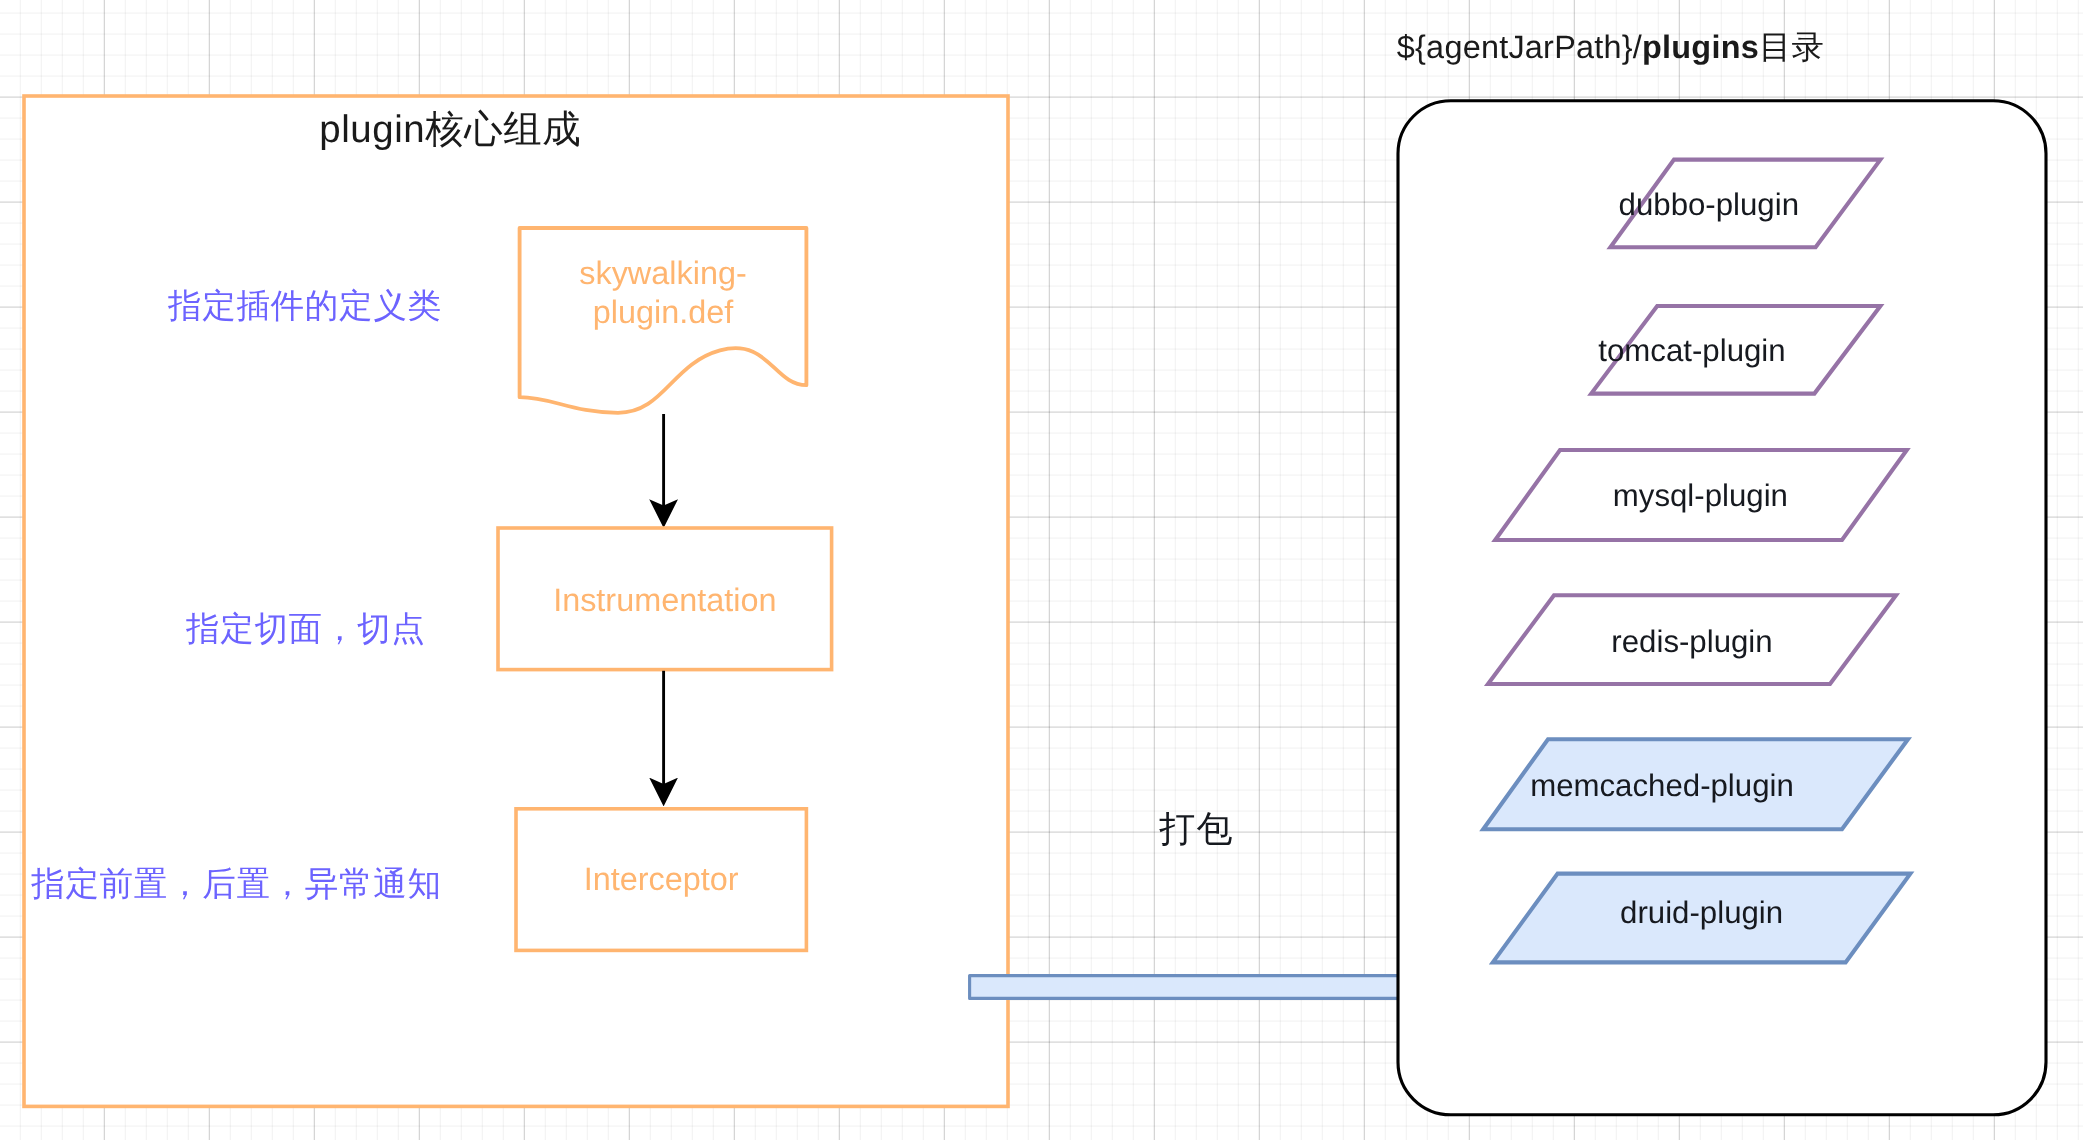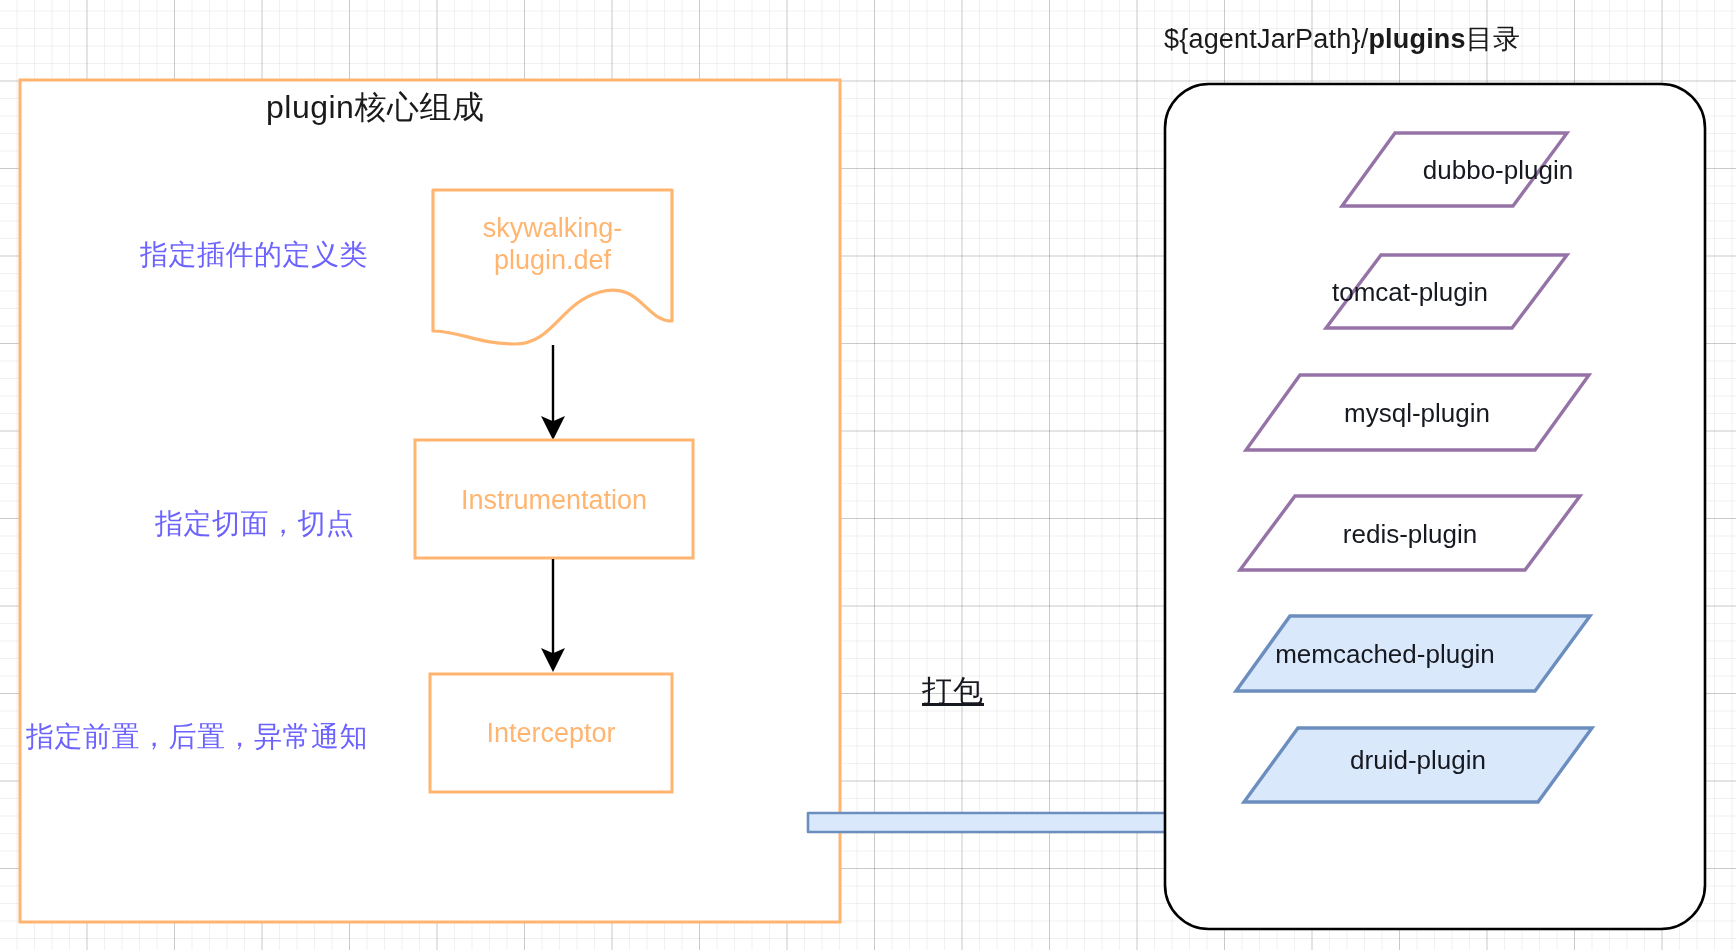--- a/index.html
+++ b/index.html
@@ -131,25 +131,25 @@
   <div class="lbl orange-text" style="left:415px; top:484px; width:278px;">Instrumentation</div>
 
   <div class="lbl orange-text" style="left:430px; top:717px; width:242px;">Interceptor</div>
 
   <div class="lbl blue-note" style="left:140px; top:236px;">指定插件的定义类</div>
 
   <div class="lbl blue-note" style="left:155px; top:485px;margin-top:20px;">指定切面，切点</div>
 
   <div class="lbl blue-note" style="left:26px; top:718px;">指定前置，后置，异常通知</div>
 
-  <div class="lbl pack-label" style="left:922px; top:671px;text-decoration:underline;">打包</div>
+  <div class="lbl pack-label" style="left:966px; top:671px;">打包</div>
 
   <div class="lbl dir-title" style="left:1152px; top:21px;"><span>${agentJarPath}/</span><b>plugins</b><span>目录</span></div>
 
-  <div class="lbl plugin-text" style="left:1338px; top:155px; width:320px;">dubbo-plugin</div>
+  <div class="lbl plugin-text" style="left:1264px; top:155px; width:320px;">dubbo-plugin</div>
 
   <div class="lbl plugin-text" style="left:1250px; top:277px; width:320px;">tomcat-plugin</div>
 
   <div class="lbl plugin-text" style="left:1257px; top:398px; width:320px;">mysql-plugin</div>
 
   <div class="lbl plugin-text" style="left:1250px; top:519px; width:320px;">redis-plugin</div>
 
   <div class="lbl plugin-text" style="left:1225px; top:639px; width:320px;">memcached-plugin</div>
 
   <div class="lbl plugin-text" style="left:1258px; top:745px; width:320px;">druid-plugin</div>

